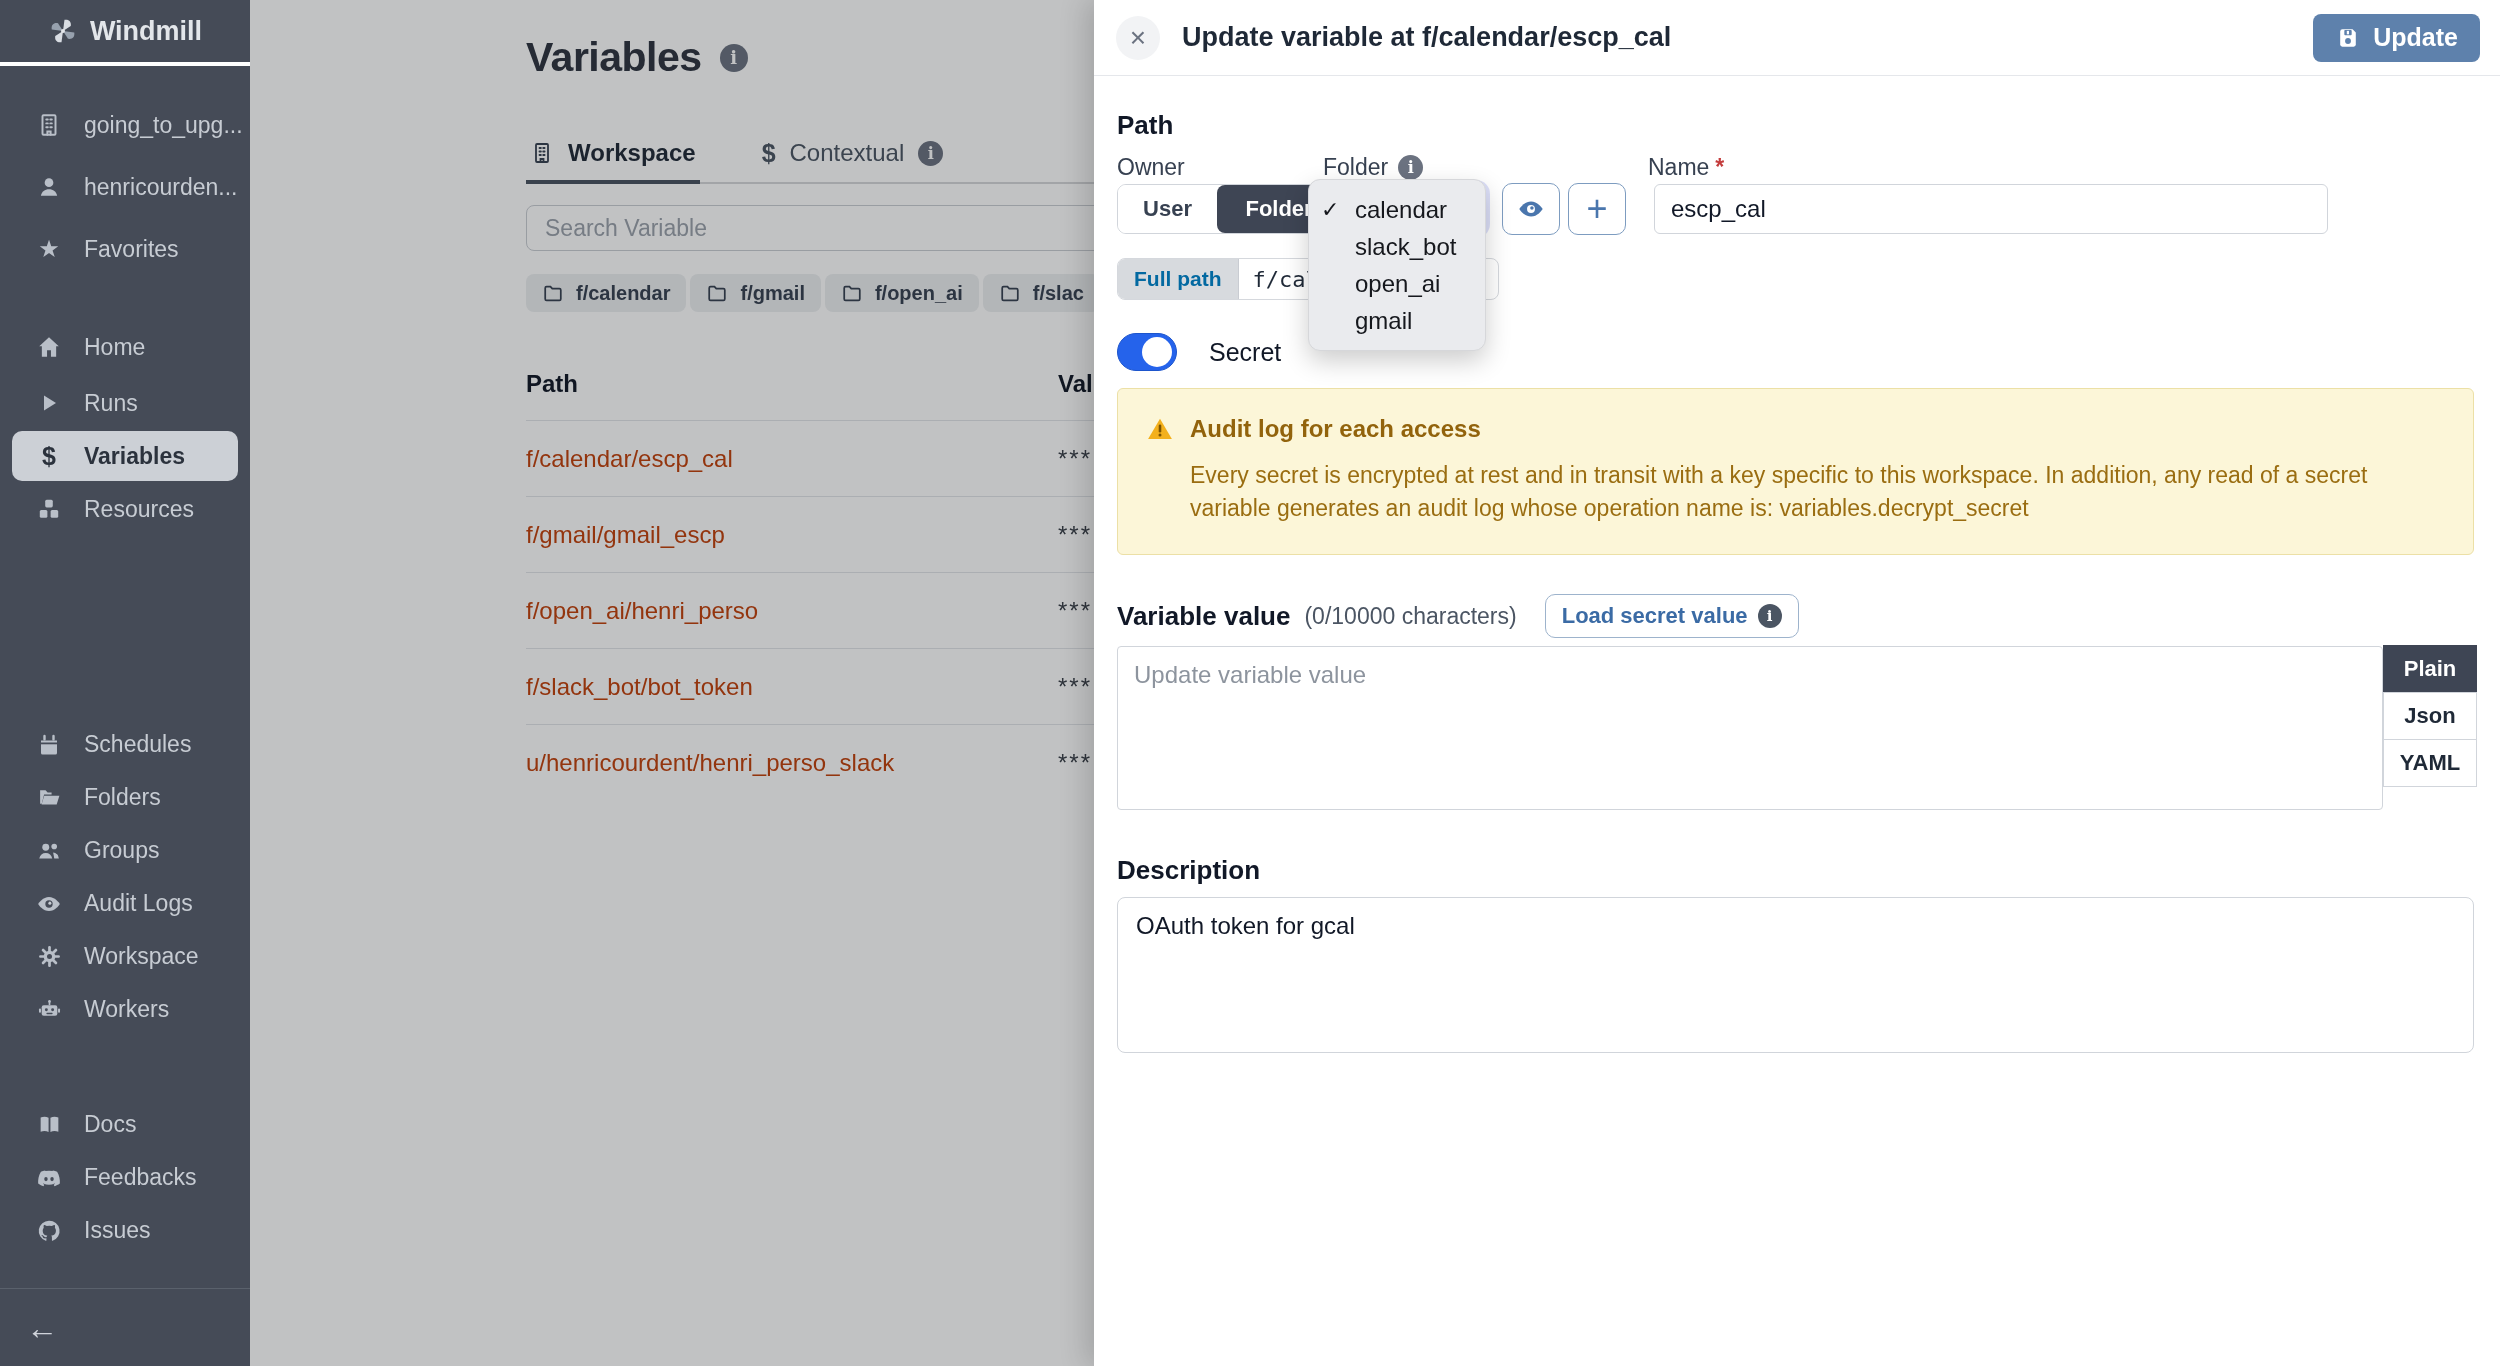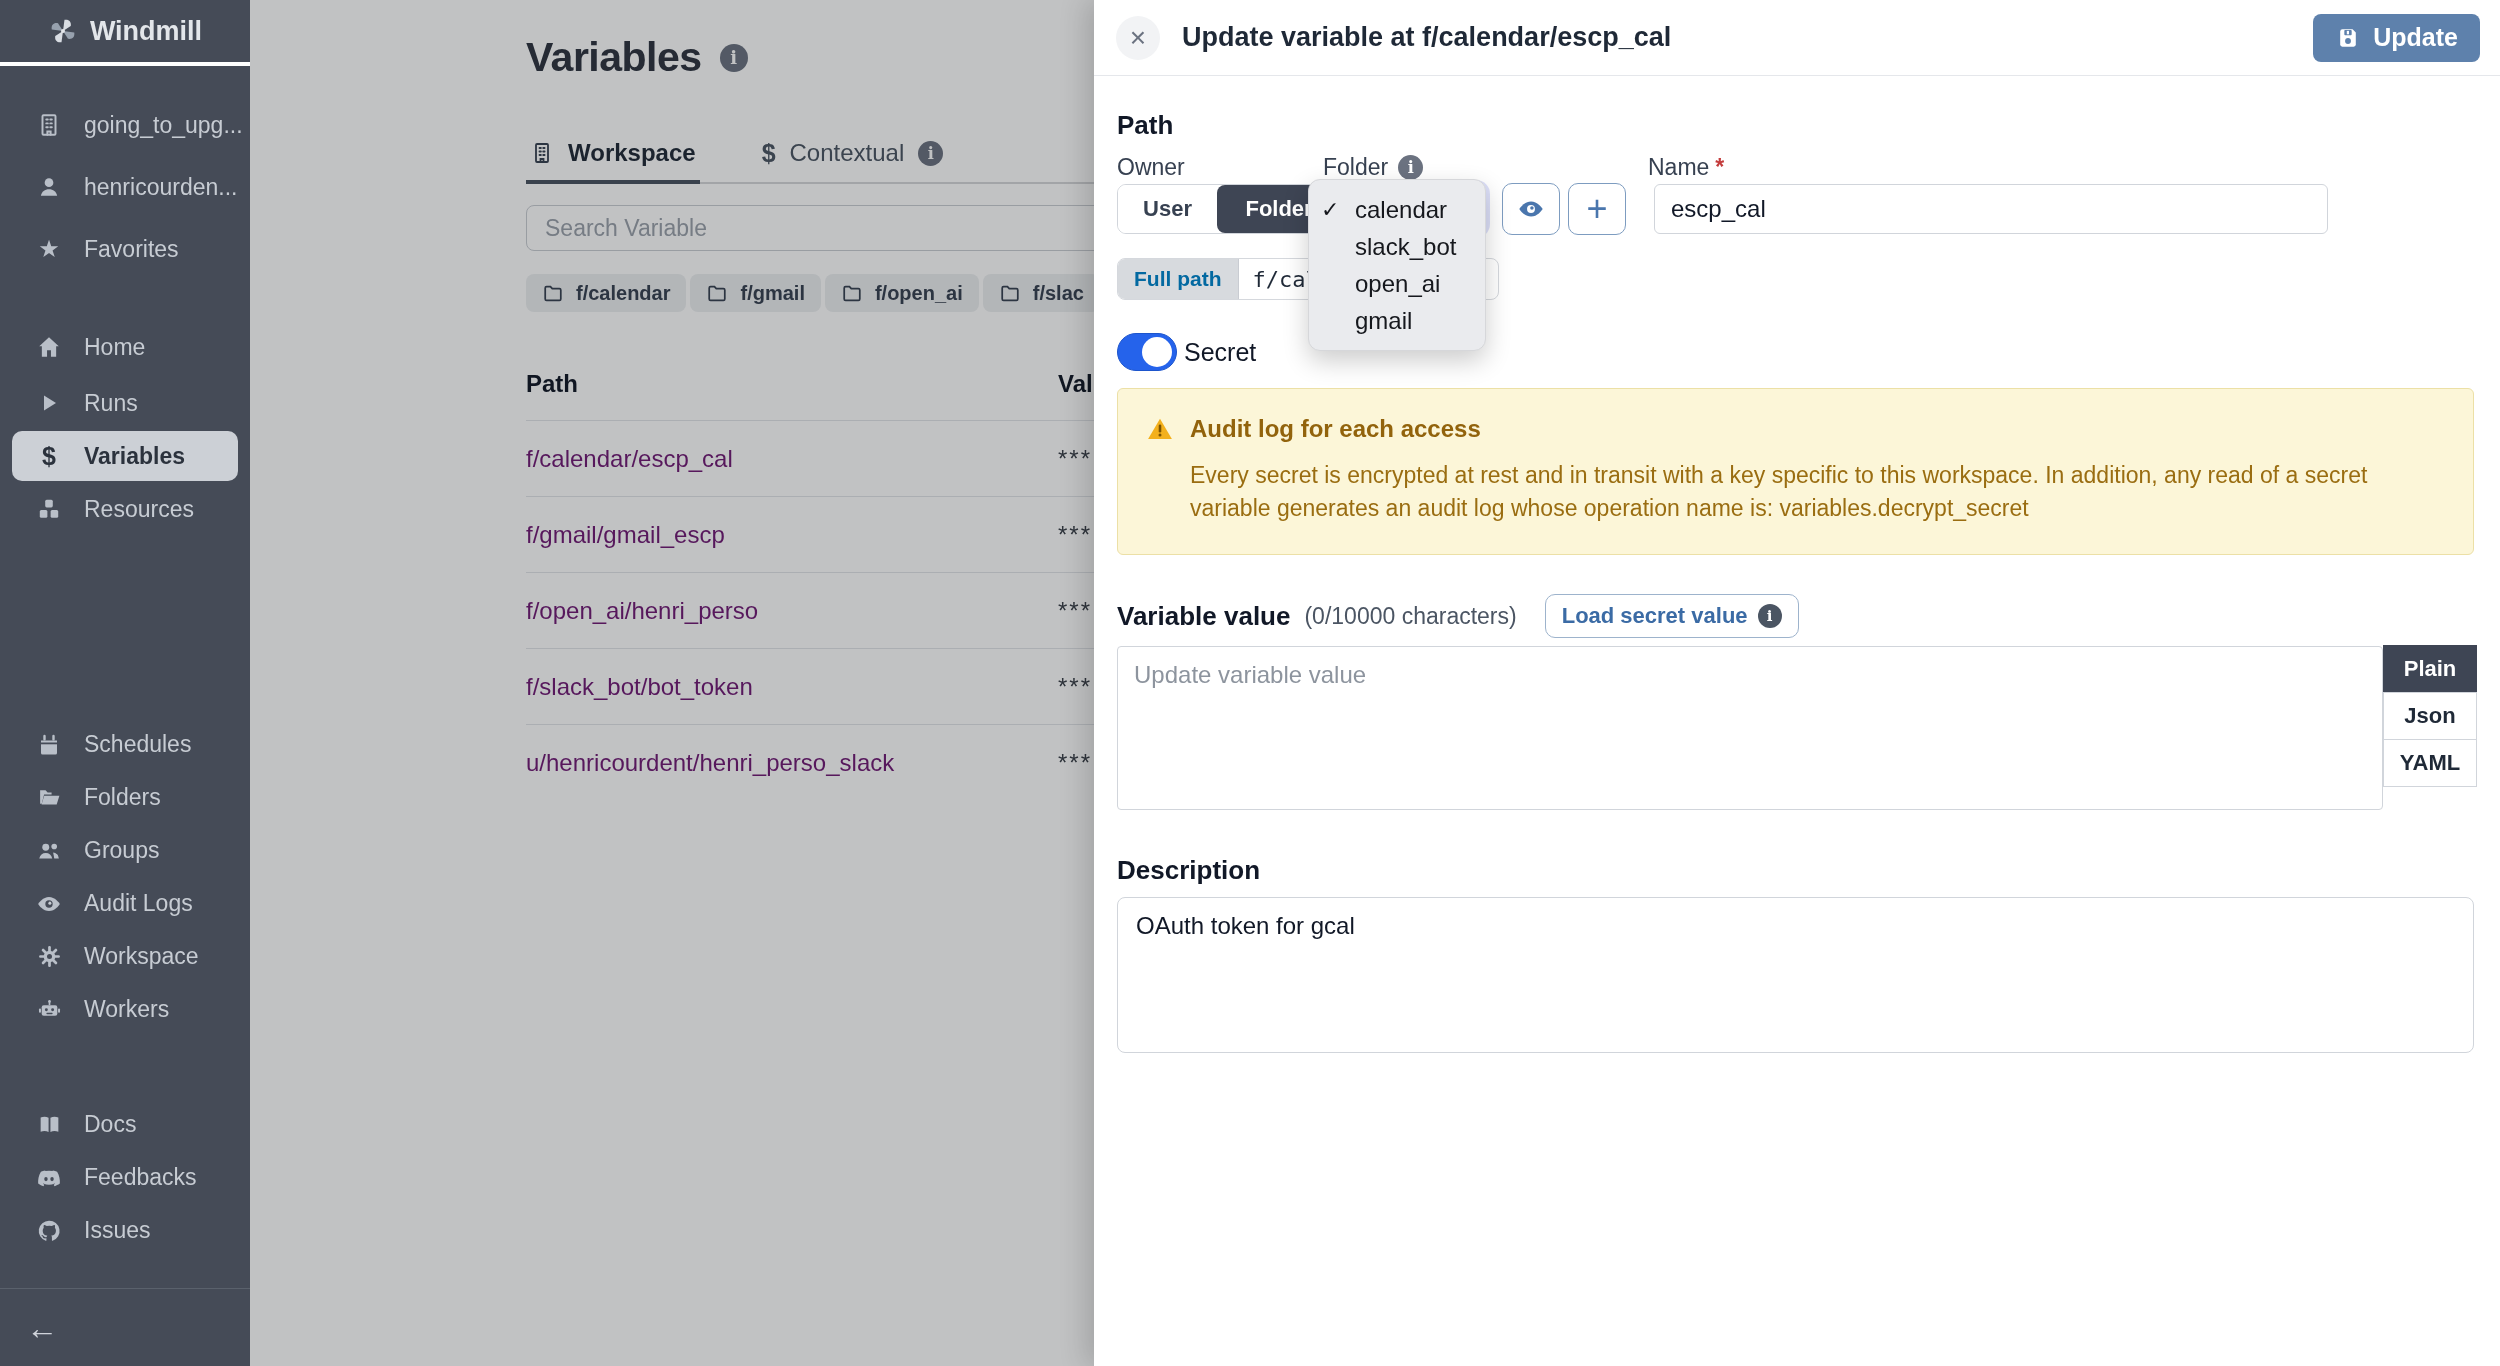--- a/index.html
+++ b/index.html
@@ -50,21 +50,21 @@
                   font-family:"Liberation Sans",sans-serif; }
   .search-input::placeholder { color:#9aa1ab; }
   .chips { position:absolute; top:274px; display:flex; gap:4px; }
   .chip { display:flex; align-items:center; gap:12px; height:38px; padding:0 16px; background:#edeff1;
           border-radius:8px; font-size:20px; font-weight:700; color:#374151; cursor:pointer; white-space:nowrap; }
   .vtable { position:absolute; top:362px; width:1700px; }
   .vt-head { display:grid; grid-template-columns:532px 1fr; font-size:24px; font-weight:700; color:#111827;
              padding:8px 0 22px 0; }
   .vt-row { display:grid; grid-template-columns:532px 1fr; align-items:center; height:76px;
             border-top:1px solid #e2e4e8; font-size:24px; }
-  .vt-row a { color:#701a75; text-decoration:none; cursor:pointer; }
+  .vt-row a { color:#c2410c; text-decoration:none; cursor:pointer; }
   .vt-val { color:#3a4049; letter-spacing:2px; }
 
   
   .backdrop { position:absolute; left:250px; top:0; right:0; bottom:0; background:rgba(15,18,24,0.26); z-index:40; }
 
   
   .drawer { position:absolute; left:1094px; top:0; width:1406px; height:100%; background:#fff; z-index:60;
             box-shadow:-8px 0 26px rgba(0,0,0,0.16); }
   .drawer-header { height:76px; display:flex; align-items:center; gap:22px; padding:0 20px 0 22px;
                    border-bottom:1px solid #e5e7eb; }
@@ -105,21 +105,21 @@
   .fp-value { display:flex; align-items:center; padding:0 14px; font-family:"DejaVu Sans Mono","Liberation Mono",monospace;
               font-size:22px; color:#1f2937; }
   .dropdown { position:absolute; top:103px; left:191px; width:178px; background:#eaebee;
               border:1px solid #d6d7da; border-radius:12px; box-shadow:0 10px 26px rgba(0,0,0,0.20);
               padding:11px 0; z-index:20; }
   .dd-item { height:37px; display:flex; align-items:center; font-size:24px; color:#16181d; cursor:pointer;
              padding-left:46px; }
   .dd-item.selected { padding-left:12px; gap:10px; }
   .dd-check { width:24px; color:#16181d; font-size:22px; font-weight:700; }
   .dd-check::before { content:"✓"; }
-  .secret-row { position:absolute; top:257px; display:flex; align-items:center; gap:7px; }
+  .secret-row { position:absolute; top:257px; display:flex; align-items:center; gap:32px; }
   .toggle { width:60px; height:38px; border-radius:19px; background:#2563eb; position:relative; cursor:pointer;
             border:1px solid #1d55cc; }
   .toggle .knob { position:absolute; top:3px; right:4px; width:30px; height:30px; border-radius:50%; background:#fff; }
   .secret-label { font-size:25px; color:#111827; font-weight:500; }
   .warnbox { position:absolute; top:312px; left:0; right:0; background:#fcf6d8; border:1px solid #ece0a6;
              border-radius:6px; padding:26px 28px 30px 28px; }
   .warn-head { display:flex; align-items:center; gap:16px; font-size:24px; font-weight:700; color:#92630c; }
   .warn-body { margin:16px 0 0 44px; font-size:23px; color:#9a6d11; line-height:1.42; max-width:1270px; }
   .value-head { position:absolute; top:518px; display:flex; align-items:center; gap:14px; }
   .value-counter { font-size:23px; color:#4b5563; font-weight:400; }

